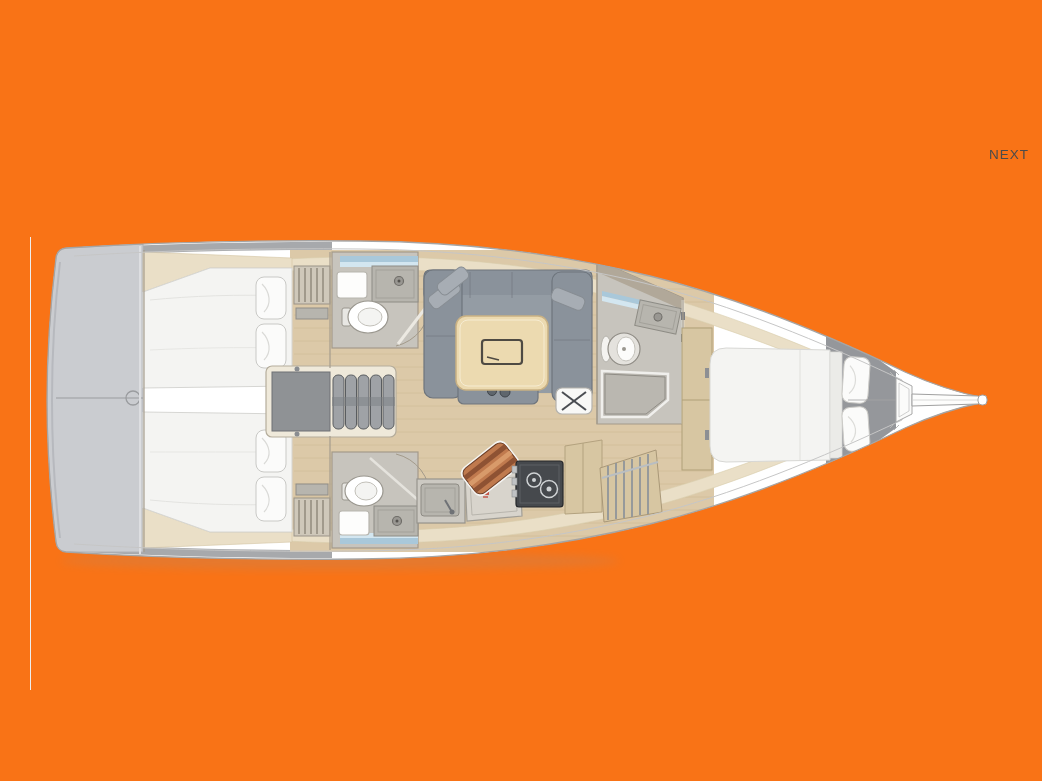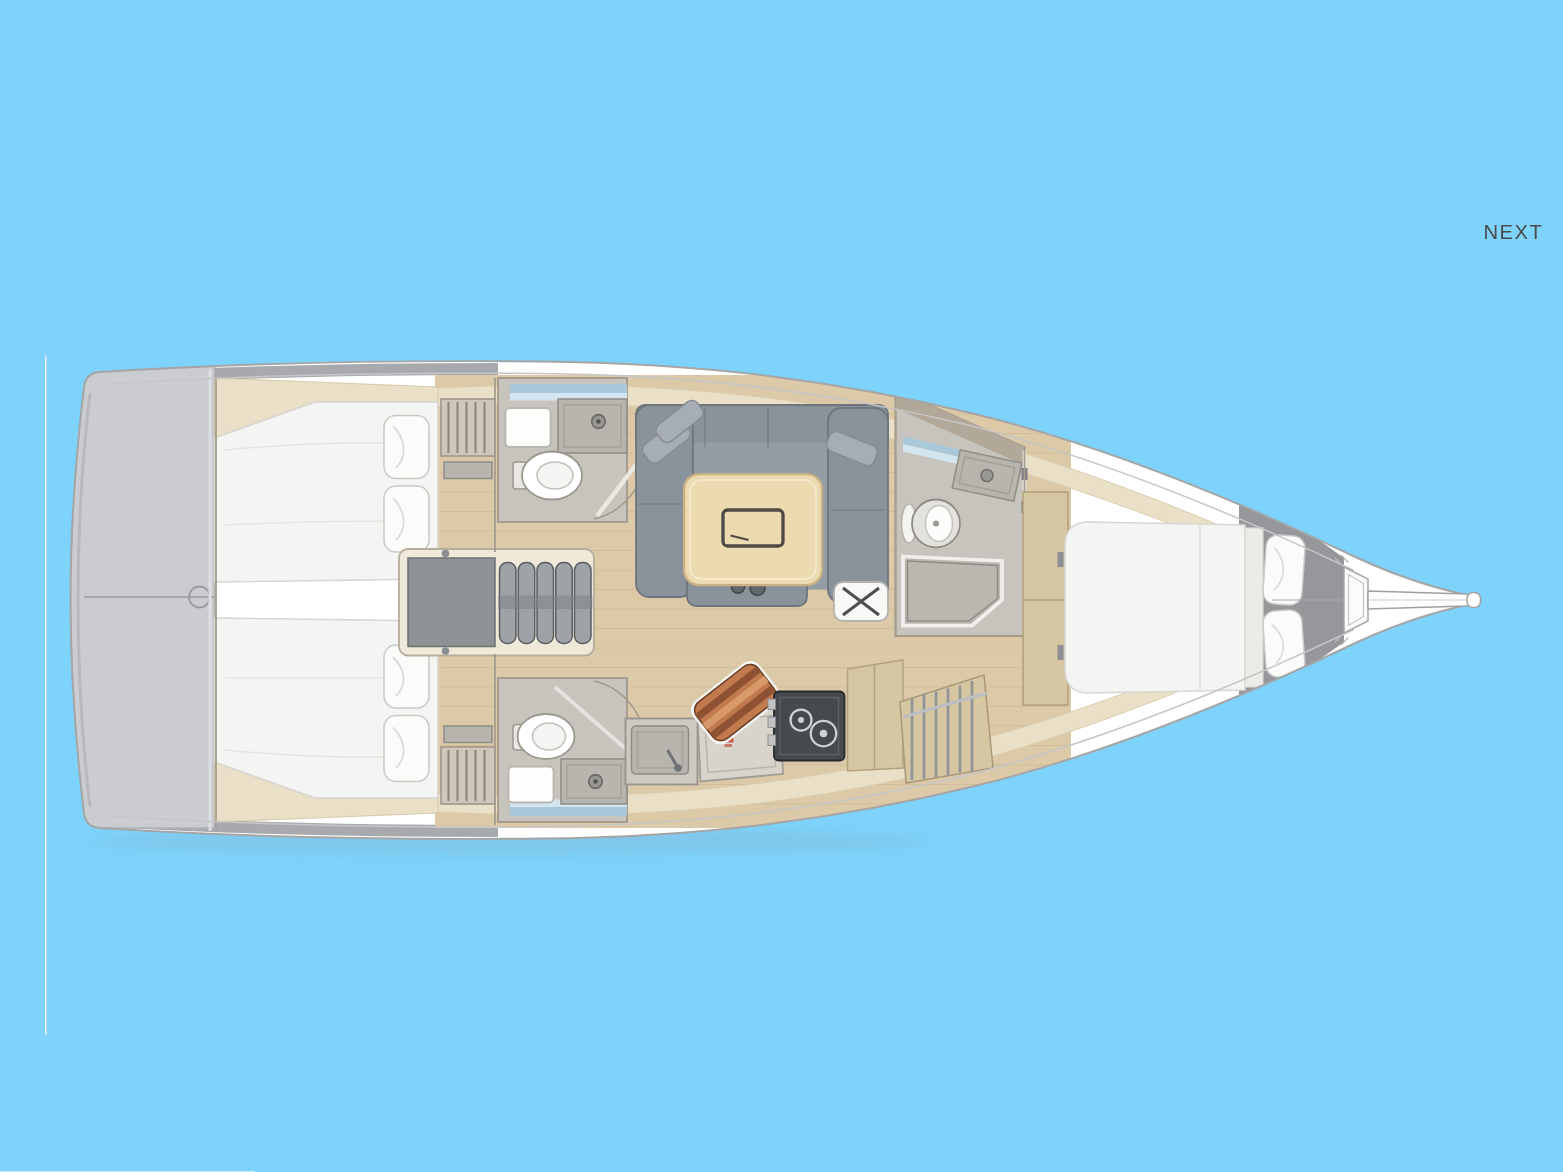--- a/index.html
+++ b/index.html
@@ -5,21 +5,21 @@
   :root{
     --hull-line:#a5a5a5; --transom:#caccd0; --floor:#dcc9a8; --plank:#c9b58d;
     --deck-band:#eadfc7; --wall:#c7c4bd; --wall-edge:#a39a8a; --bed:#f4f4f2;
     --pillow:#fbfbfa; --sofa:#8a929b; --sofa-edge:#6e757d; --cushion:#a7adb4;
     --table:#ecdab0; --table-edge:#c9b183; --wood-cabinet:#d7c6a2;
     --window:#a9c8da; --window-light:#d3e6f0; --fixture:#b7b5ae;
     --stove:#46494d; --steps:#9fa2a6; --copper:#c07a4e; --copper-dark:#8e5233;
     --copper-light:#d89a6a; --accent-red:#c0392b; --dark-hull:#95979b; --side-strip:#a7a9ac;
   }
   html,body{margin:0;padding:0;background:#ffffff;}
-  #stage{position:relative;width:1042px;height:781px;background:#7dd3fc;overflow:hidden;
+  #stage{position:relative;width:1042px;height:781px;background:#f97316;overflow:hidden;
          font-family:"Liberation Sans", sans-serif;}
   #next-btn{position:absolute;top:145px;right:10px;background:none;border:none;padding:2px 3px;
             font-family:"Liberation Sans",sans-serif;font-size:13.5px;font-weight:400;
             color:#4b4b4b;letter-spacing:1px;cursor:pointer;}
   #panel-edge{position:absolute;left:30px;top:237px;width:1px;height:453px;background:#ededee;}
   #plan-svg{position:absolute;left:0;top:0;}
 </style>
 </head>
 <body>
 

